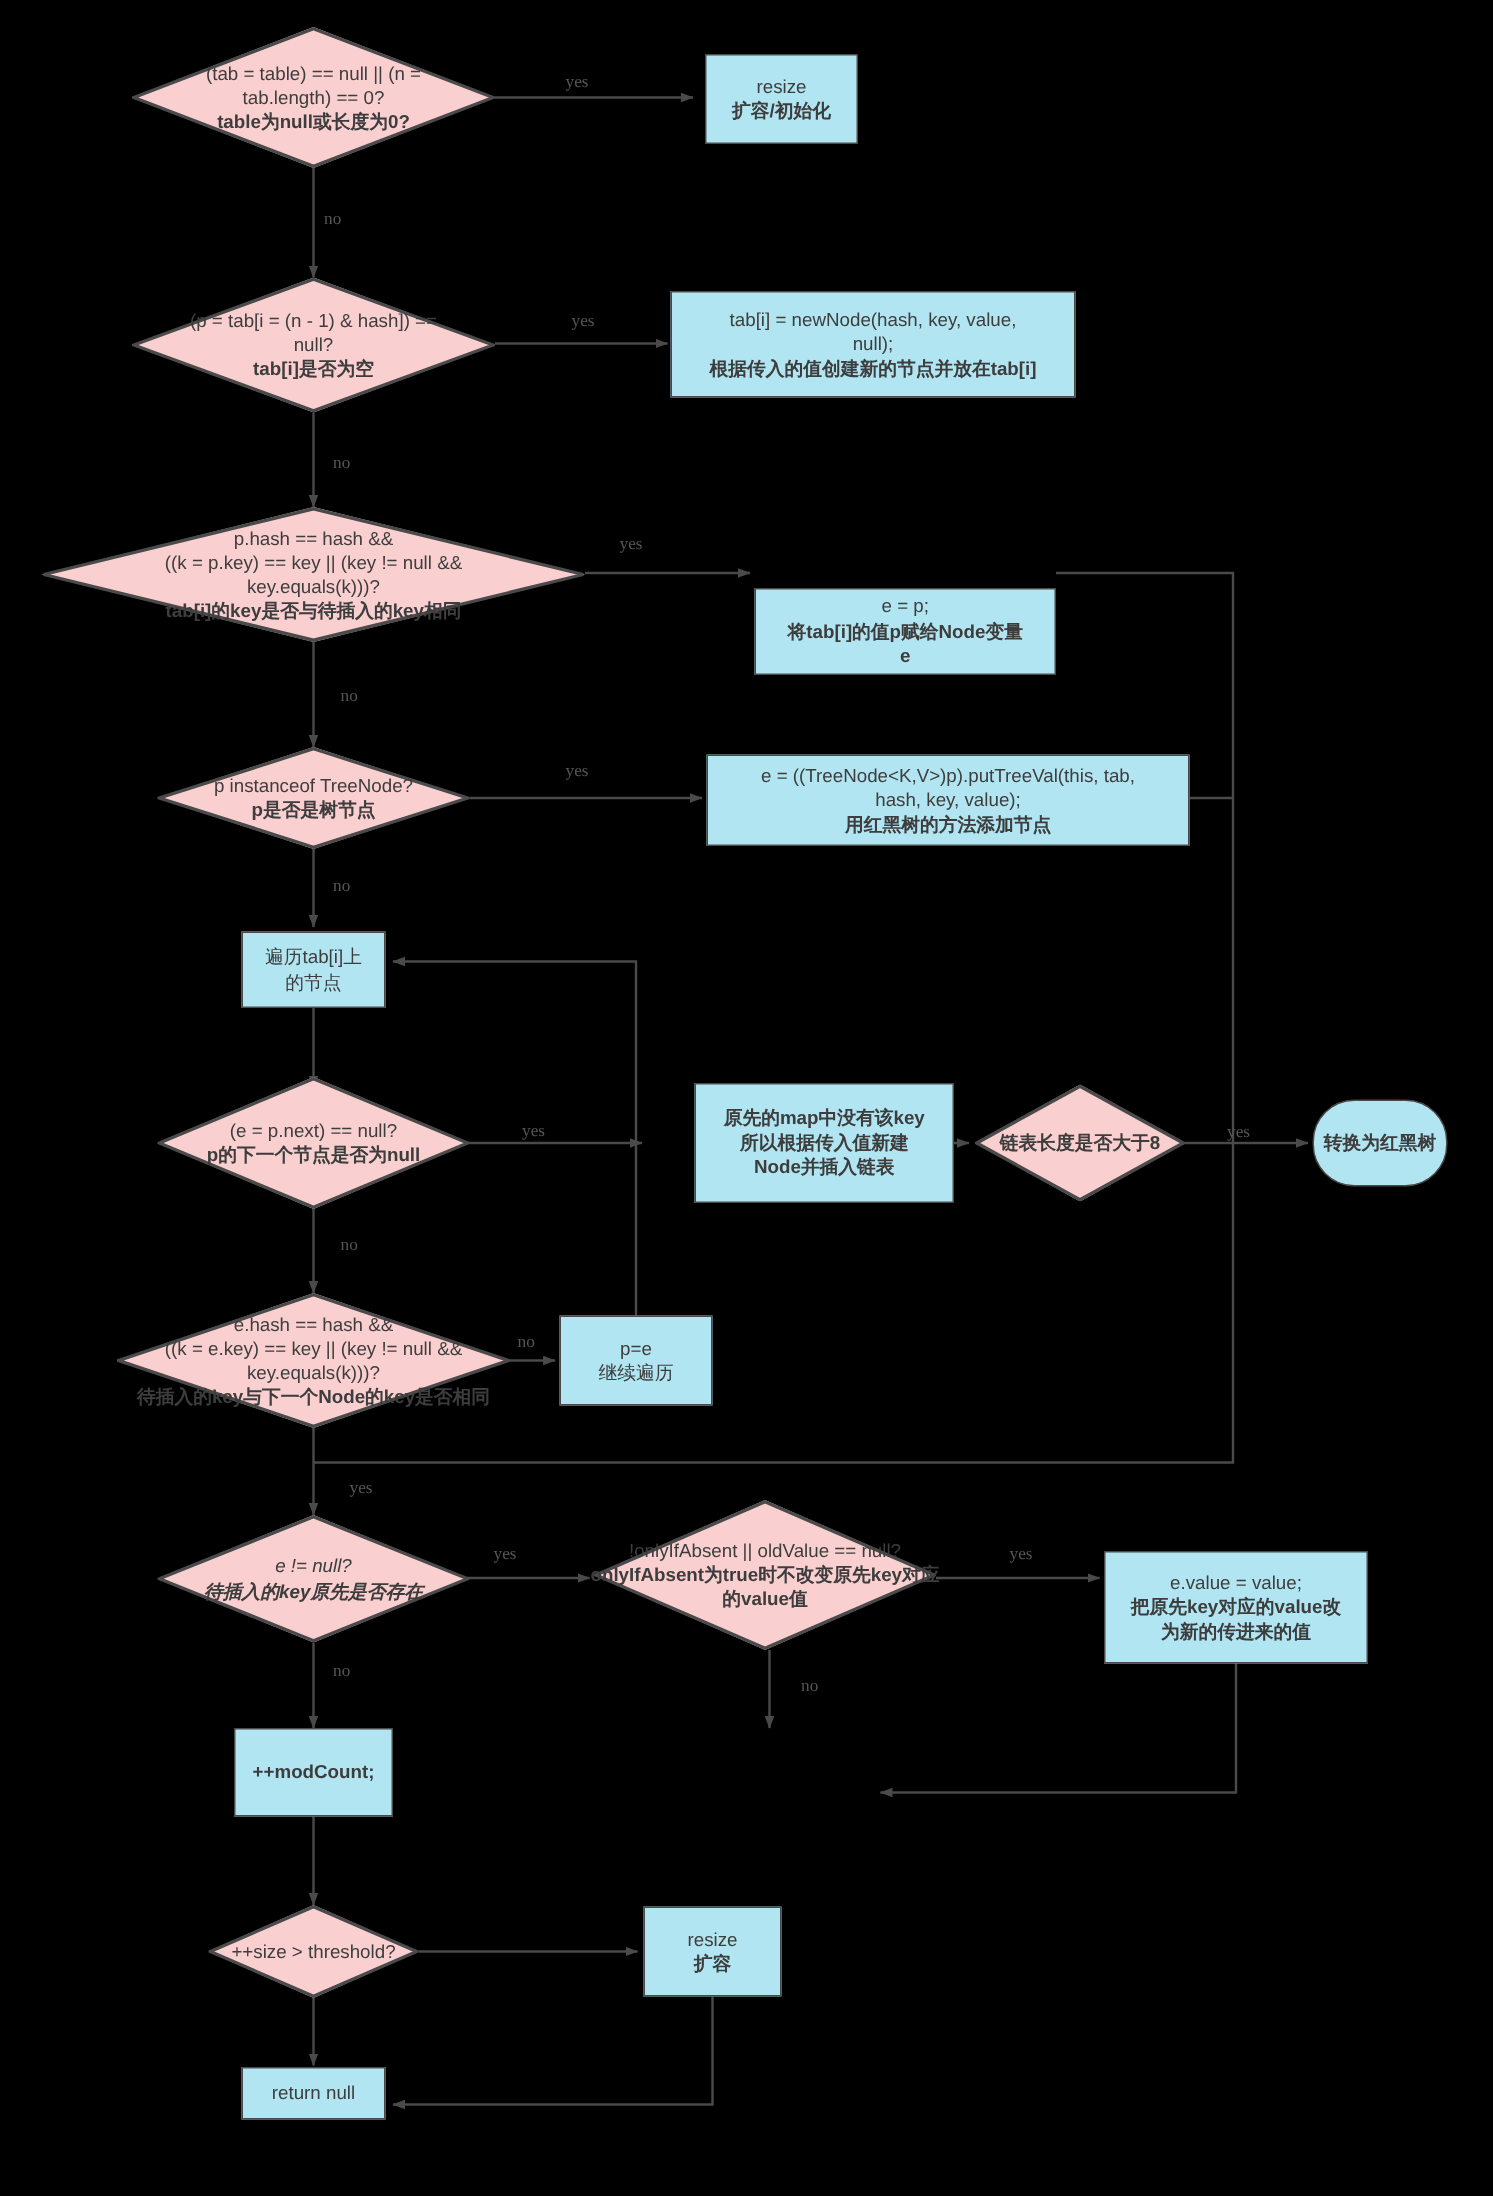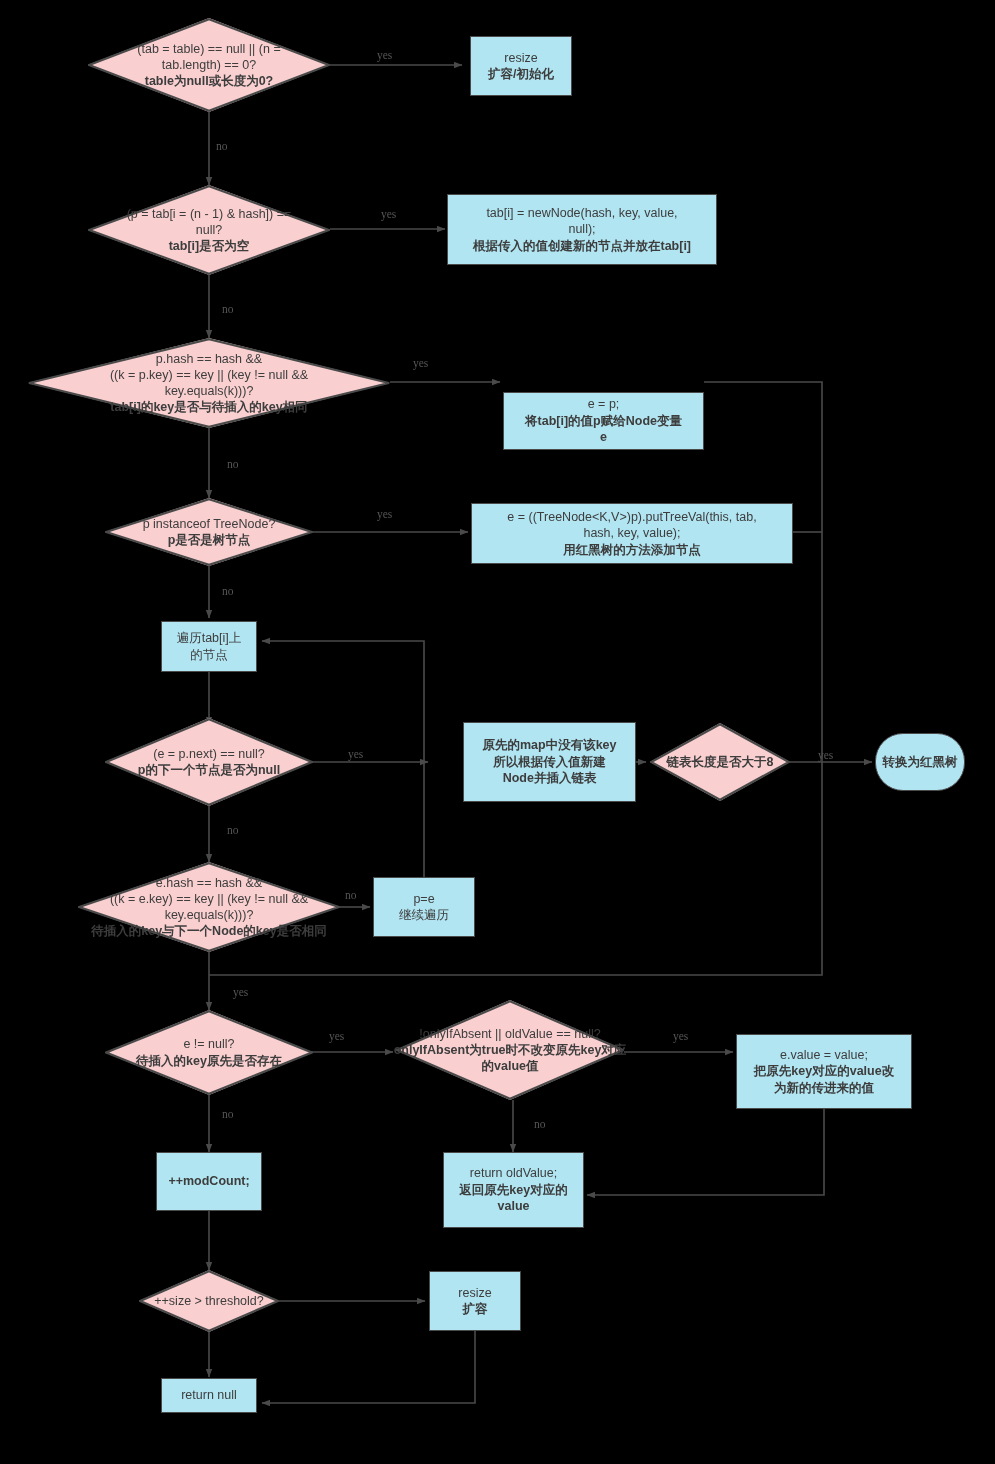--- a/index.html
+++ b/index.html
@@ -255,21 +255,21 @@
       </div>
   </div>
 
   <div class="node rect" style="left:373px;top:877px;width:102px;height:60px;">
     <span>
       <span>p=e</span><br>
       <span>继续遍历</span>
     </span>
   </div>
 
-  <div class="diamond-wrap" style="left:105px;top:1010px;width:208px;height:85px;">
+  <div class="diamond-wrap" style="left:105px;top:1010px;width:208px;height:85px;font-style:italic;">
     <div class="diamond-shape"></div>
     <svg class="diamond-border" viewBox="0 0 208 85" preserveAspectRatio="none">
         <polygon points="104,1.2 206.8,42.5 104,83.8 1.2,42.5" fill="none" stroke="#4a4a4a" stroke-width="2.2" vector-effect="non-scaling-stroke"></polygon>
       </svg>
     <div class="diamond-label">
         <span class="inner">
       <span>e != null?</span><br>
       <span class="b">待插入的key原先是否存在</span>
     </span>
       </div>
@@ -290,27 +290,20 @@
   </div>
 
   <div class="node rect" style="left:736px;top:1018px;width:176px;height:75px;margin-top:16px;">
     <span>
       <span>e.value = value;</span><br>
       <span class="b">把原先key对应的value改</span><br>
       <span class="b">为新的传进来的值</span>
     </span>
   </div>
 
-  <div class="node rect" style="left:443px;top:1152px;width:141px;height:76px;">
-    <span>
-      <span>return oldValue;</span><br>
-      <span class="b">返回原先key对应的</span><br>
-      <span class="b">value</span>
-    </span>
-  </div>
 
   <div class="node rect" style="left:156px;top:1152px;width:106px;height:59px;">
     <span class="b">++modCount;</span>
   </div>
 
   <div class="diamond-wrap" style="left:139px;top:1270px;width:140px;height:62px;">
     <div class="diamond-shape"></div>
     <svg class="diamond-border" viewBox="0 0 140 62" preserveAspectRatio="none">
         <polygon points="70,1.2 138.8,31 70,60.8 1.2,31" fill="none" stroke="#4a4a4a" stroke-width="2.2" vector-effect="non-scaling-stroke"></polygon>
       </svg>

